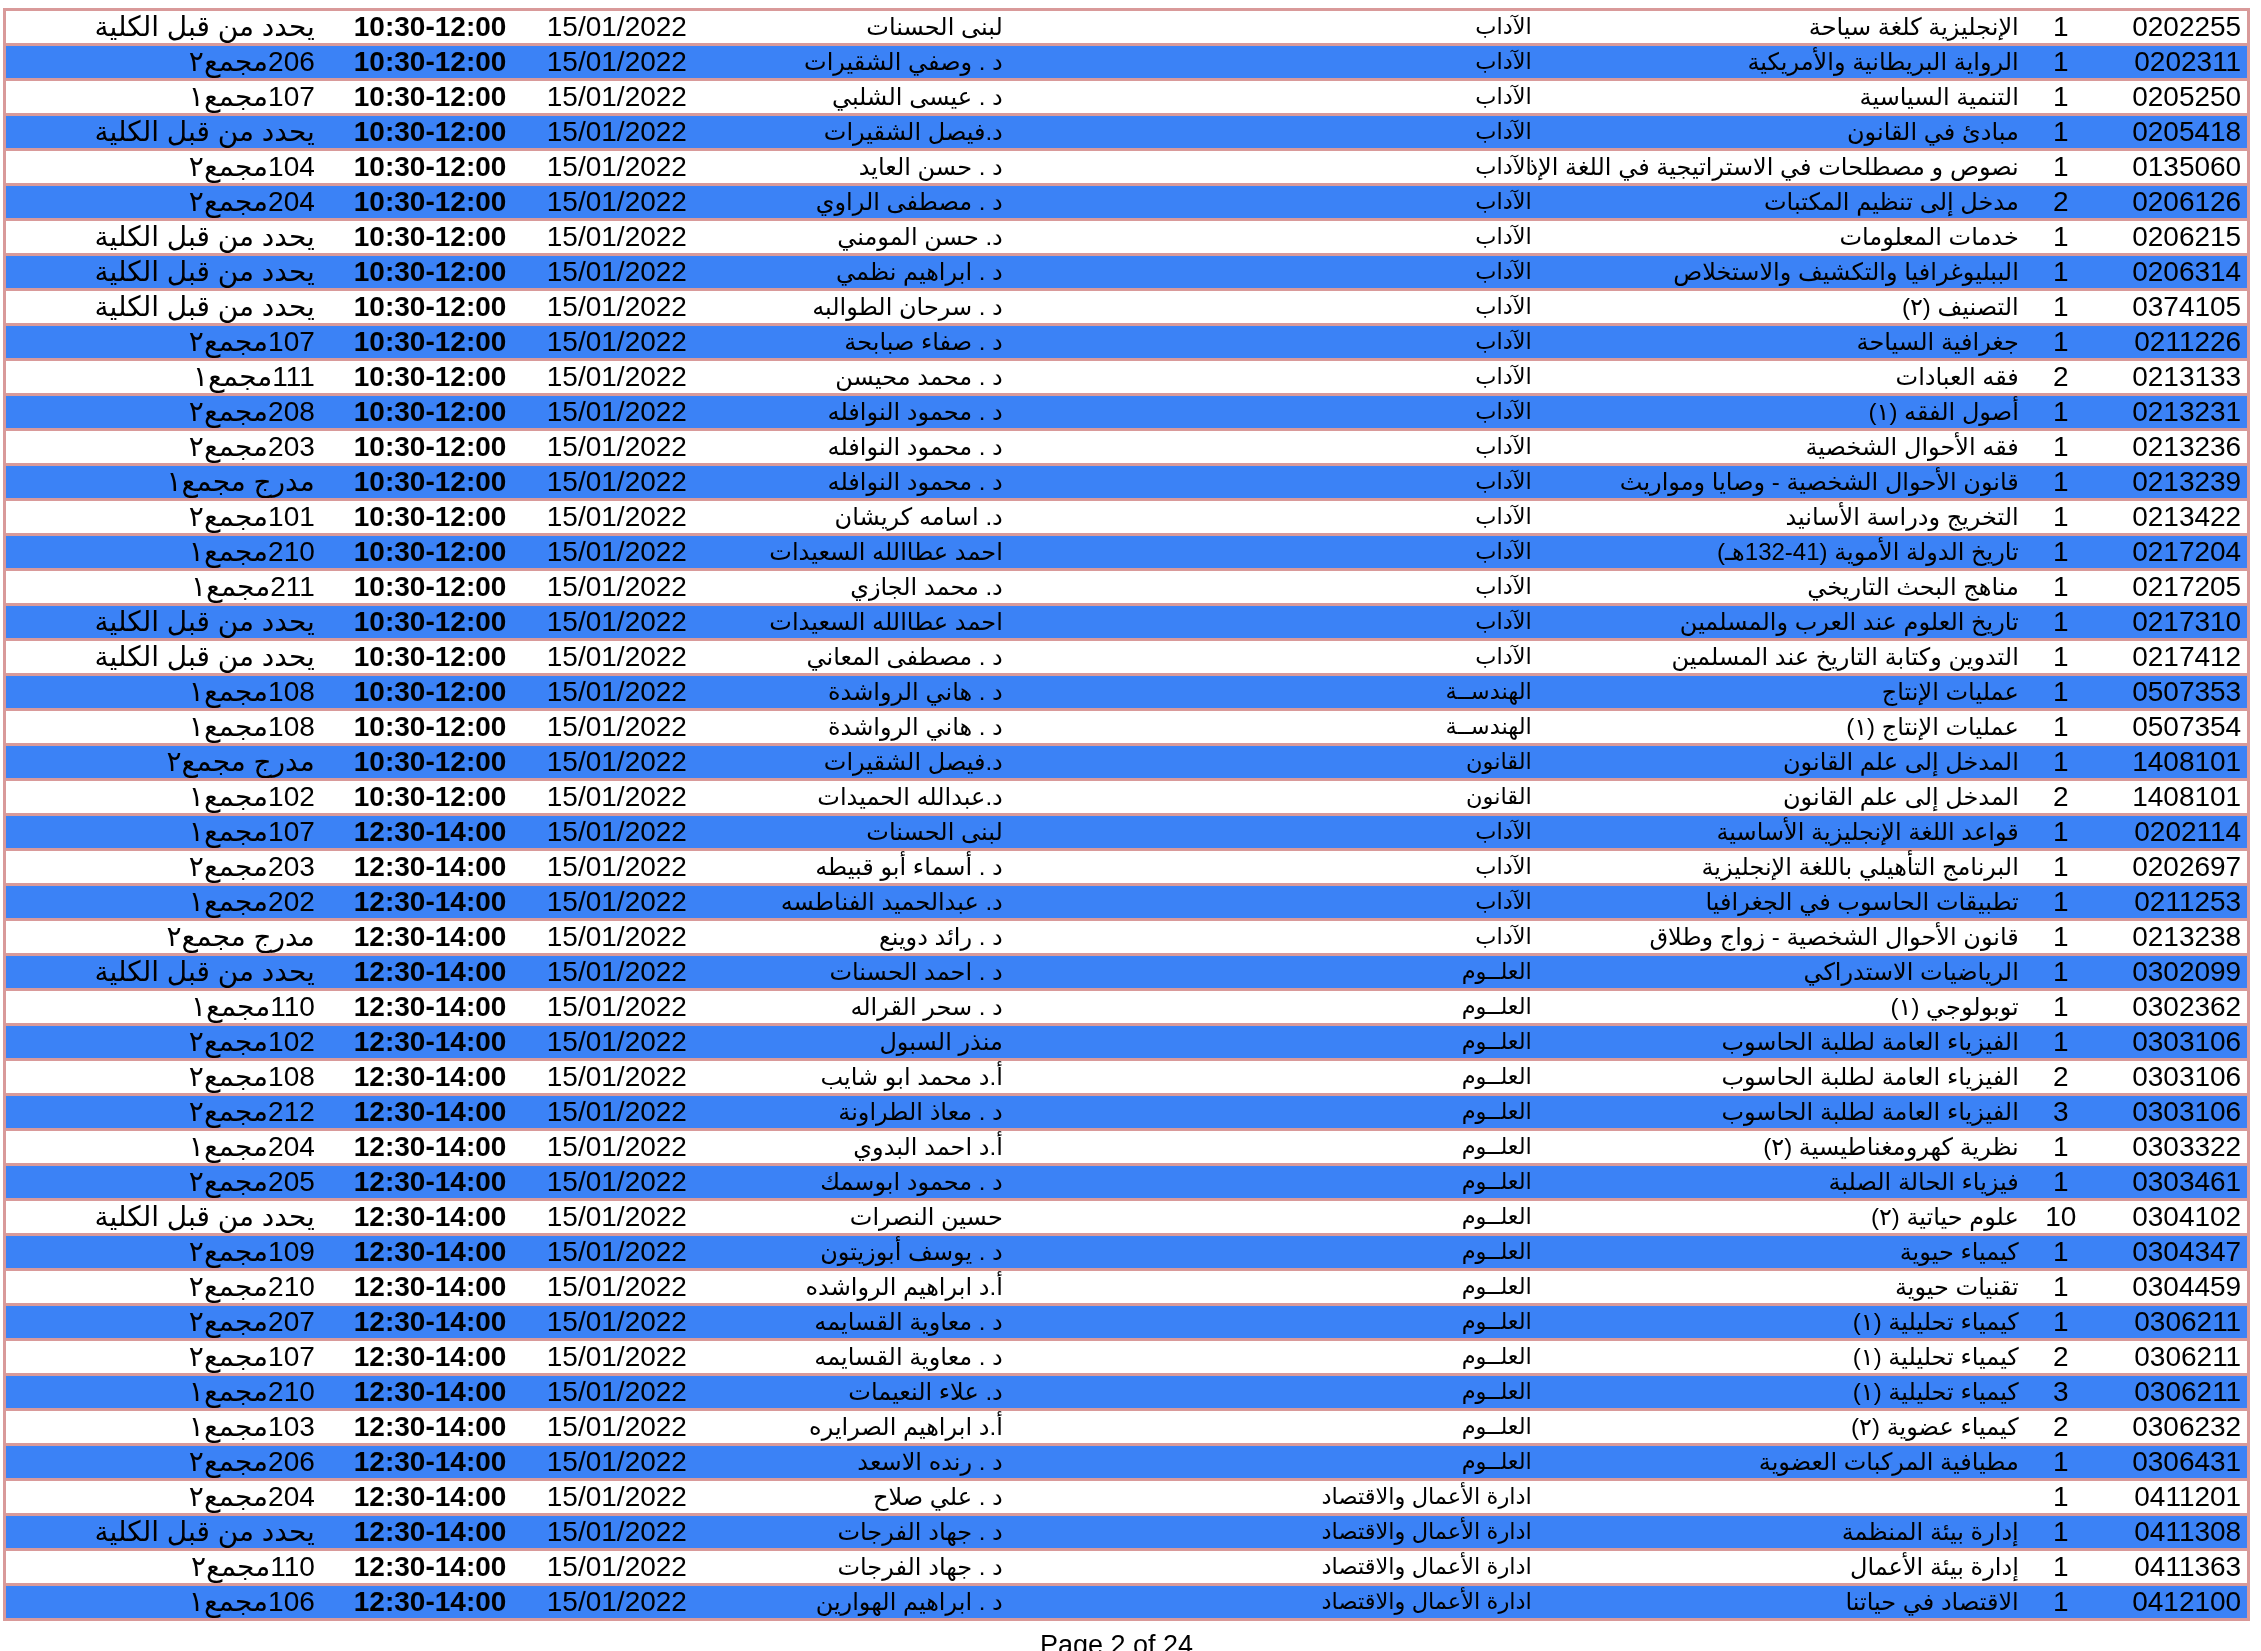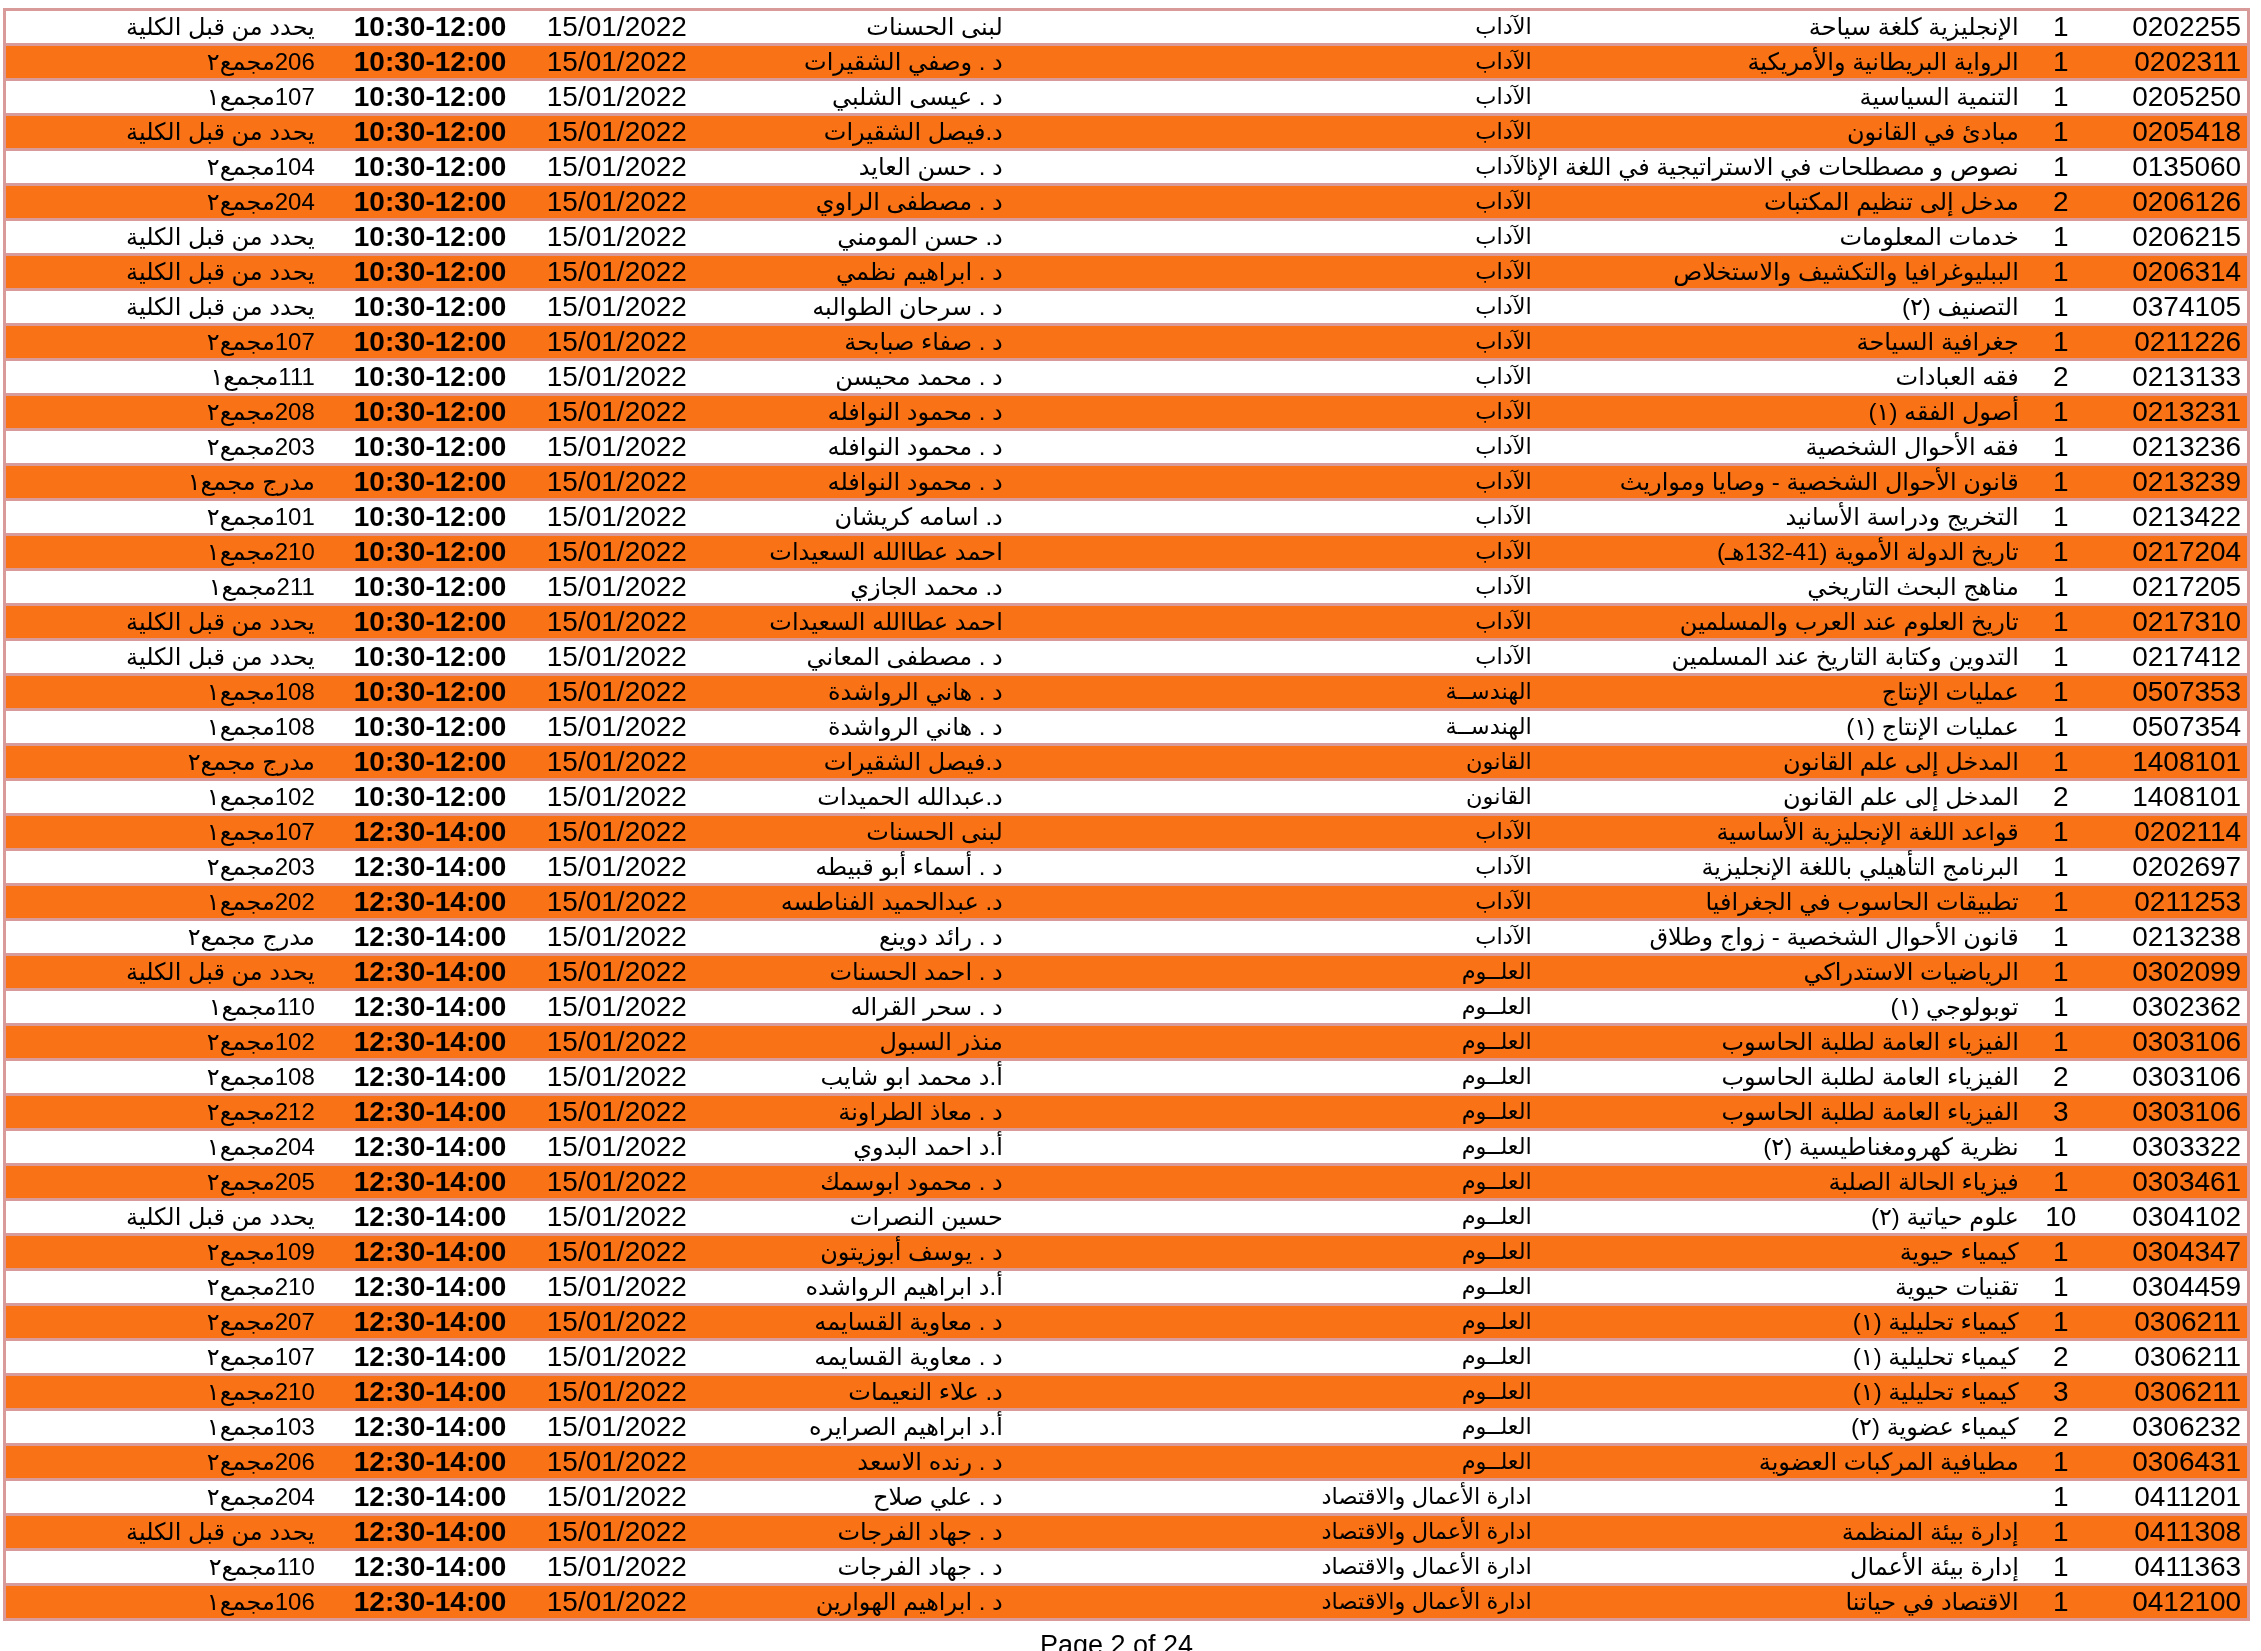--- a/index.html
+++ b/index.html
@@ -3,32 +3,32 @@
 <meta charset="utf-8">
 <style>
   html, body { margin:0; padding:0; background:#ffffff; }
   body { width:2261px; height:1652px; position:relative; overflow:hidden;
          font-family:"Liberation Sans", "DejaVu Sans", sans-serif; color:#000; }
   .table { position:absolute; left:2.8px; top:8.4px; width:2241px;
            border-left:3.5px solid #d99a9a; border-right:3.5px solid #d99a9a; }
   .row { position:relative; height:32px; border-top:3.5px solid #d99a9a;
          display:block; font-size:27px; line-height:32px; white-space:nowrap; }
   .row:last-child { border-bottom:3.5px solid #d99a9a;padding-left:46px; }
-  .row.alt { background:#f97316; }
+  .row.alt { background:#3b82f6; }
   .row.plain { background:#ffffff; }
   .cell { position:absolute; top:0; height:32px; overflow:visible; }
   .c-code   { right:5.6px;  width:140px; text-align:right; font-size:28px; }
   .c-sec    { right:158px; width:56px; text-align:center; font-size:28px; }
   .c-name   { right:228px; width:632px; text-align:right; direction:rtl; font-size:24px; }
   .c-dept   { right:715px; width:491px; text-align:right; direction:rtl; font-size:22.5px; }
   .c-inst   { left:562px; width:435px; text-align:right; direction:rtl; font-size:24px; padding-right:0; }
   .c-inst-inner { position:absolute; right:0; }
   .c-date   { left:541px; width:147px; text-align:left; font-size:28px; }
   .c-time   { left:348px; width:161px; text-align:left; font-size:28px;font-weight:bold; }
-  .c-room   { left:0; width:309px; text-align:right; direction:rtl; font-size:24px; }
+  .c-room   { left:0; width:309px; text-align:right; direction:rtl; font-size:28px; }
   .footer { position:absolute; left:1040px; top:1630px; font-size:27px; }
 </style>
 </head>
 <body>
 
 <div class="table" id="tbl">
     <div class="row plain">
     <div class="cell c-room">يحدد من قبل الكلية</div>
     <div class="cell c-time">10:30-12:00</div>
     <div class="cell c-date">15/01/2022</div>

